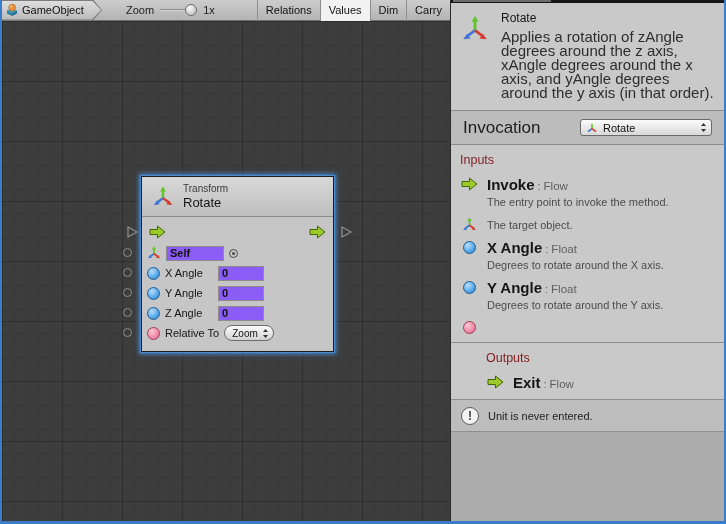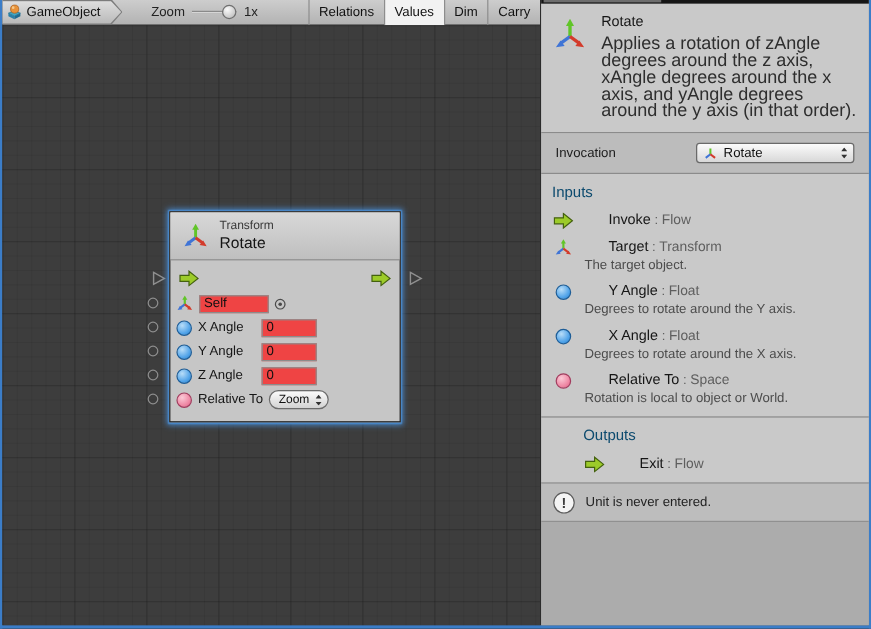--- a/index.html
+++ b/index.html
@@ -47,22 +47,22 @@
           border:1px solid #1c1c1c; box-shadow:0 0 5px 2px rgba(74,144,217,0.9), 0 0 1px 1px rgba(74,144,217,0.85);
           cursor:grab; }
   .node-header { height:40px; background:linear-gradient(#d8d8d8,#bfbfbf); border-bottom:1px solid #8c8c8c;
                  display:flex; align-items:center; gap:9px; padding:0 10px; }
   .node-cat { font-size:10px; color:#3a3a3a; line-height:12px; }
   .node-title { font-size:13px; color:#141414; line-height:15px; }
   .node-body { padding:4px 5px 8px 5px; }
   .nrow { display:flex; align-items:center; height:20px; gap:5px; }
   .nrow.flow { justify-content:space-between; height:22px; padding:0 2px; }
   .nlabel { color:#161616; }
-  .nfield { background:#ef4444; border:1px solid #8c8c8c; height:15px; line-height:13px;
-            padding:0 3px; color:#111; cursor:text; }
+  .nfield { background:#8b5cf6; border:1px solid #8c8c8c; height:15px; line-height:13px;
+            padding:0 3px; color:#111; cursor:text;font-weight:bold; }
   .nfield.self { width:58px; }
   .nfield.num { width:46px; }
   .port { width:13px; height:13px; border-radius:50%; flex:0 0 auto; }
   .port.blue { background:radial-gradient(circle at 35% 30%, #b8ddf8, #4da1e8 65%, #2f7fc4); border:1px solid #1d5d97; }
   .port.pink { background:radial-gradient(circle at 35% 30%, #fbc9d6, #ee85a2 65%, #d15f84); border:1px solid #a23c5e; }
   .mini-drop { display:flex; align-items:center; gap:5px; height:16px; padding:0 5px 0 7px;
                border:1px solid #6c6c6c; border-radius:8px; background:linear-gradient(#fbfbfb,#d3d3d3);
                font-size:10px; color:#111; cursor:pointer; }
   .picker { width:9px; height:9px; border:1px solid #4a4a4a; border-radius:50%; position:relative; cursor:pointer; flex:0 0 auto; }
   .picker::after { content:""; position:absolute; left:2px; top:2px; width:3px; height:3px; border-radius:50%; background:#4a4a4a; }
@@ -75,34 +75,34 @@
   .inspector { position:absolute; left:448px; top:0; width:274px; height:521px;
                background:#acacac; border-left:1px solid #2c2c2c; display:flex; flex-direction:column; }
   .insp-topstrip { height:3px; background:#161616; position:relative; flex:0 0 auto; }
   .insp-topstrip .seg { position:absolute; left:2px; top:0; width:98px; height:2px; background:#6d6d6d; }
   .insp-header { background:#c9c9c9; border-bottom:1px solid #8b8b8b; padding:8px 10px 10px 10px;
                  display:flex; gap:12px; flex:0 0 auto; }
   .insp-title { font-size:12px; color:#161616; margin-bottom:5px; }
   .insp-desc { font-size:15px; line-height:14px; color:#2e2e2e; width:218px; }
   .invocation { background:#bcbcbc; border-bottom:1px solid #8b8b8b; height:34px;
                 display:flex; align-items:center; padding:0 12px; flex:0 0 auto; }
-  .invocation .inv-label { color:#1d1d1d; font-size:11px; }
+  .invocation .inv-label { color:#1d1d1d; font-size:17px; }
   .dropdown { margin-left:auto; width:132px; height:17px; border:1px solid #6a6a6a; border-radius:3px;
               background:linear-gradient(#fbfbfb,#d8d8d8); display:flex; align-items:center; gap:5px;
               padding:0 5px; cursor:pointer; }
   .dropdown .dd-text { font-size:11px; color:#111; }
   .dd-caret { margin-left:auto; }
 
   .section { background:#c9c9c9; padding:5px 0 4px 0; }
   .section.inputs { flex:0 0 auto; }
   .section.outputs { border-top:1px solid #8b8b8b; flex:0 0 auto;padding-left:26px; }
-  .sec-header { font-size:12.5px; color:#0c4a6e; padding:3px 0 6px 9px; }
+  .sec-header { font-size:12.5px; color:#7f1d1d; padding:3px 0 6px 9px; }
   .entry { display:flex; gap:9px; padding:3px 8px 4px 9px; }
   .entry .eicon { width:18px; display:flex; justify-content:center; padding-top:1px; flex:0 0 auto; }
-  .ename { font-size:12px; font-weight:normal; color:#161616;margin-left:20px; }
+  .ename { font-size:15px; font-weight:bold; color:#161616; }
   .esep { color:#5e5e5e; font-weight:normal; padding:0 3px; }
   .etype { color:#5e5e5e; font-weight:normal; font-size:11.5px; }
   .edesc { font-size:11px; line-height:13px; color:#4c4c4c; margin-top:3px; width:225px; }
   .eport { width:13px; height:13px; border-radius:50%; margin-top:1px; }
 
   .warning { border-top:1px solid #909090; border-bottom:1px solid #909090; background:#bdbdbd;
              height:33px; display:flex; align-items:center; gap:9px; padding:0 10px; flex:0 0 auto; }
   .warn-bubble { width:18px; height:18px; border-radius:50%; background:#f4f4f4; border:1.5px solid #5a5a5a;
                  display:flex; align-items:center; justify-content:center; font-weight:bold; font-size:12px;
                  color:#3c3c3c; flex:0 0 auto; }
@@ -286,69 +286,65 @@
       <div class="sec-header">Inputs</div>
 
       <div class="entry">
         <span class="eicon">
           <svg width="17" height="14" viewBox="0 0 17 14">
               <path d="M1 4.5 H8.5 V1 L16 7 L8.5 13 V9.5 H1 Z" fill="#9ccb29" stroke="#44610f" stroke-width="1"></path>
             </svg>
         </span>
         <span>
           <div><span class="ename">Invoke</span><span class="esep">:</span><span class="etype">Flow</span></div>
+          <div class="edesc">The entry point to invoke the method.</div>
         </span>
       </div>
 
       <div class="entry">
         <span class="eicon">
           <svg width="15" height="15" viewBox="0 0 20 20">
             <path d="M10 11 V4" stroke="#61c528" stroke-width="2.4"></path>
               <path d="M10 0.5 L12.8 5.2 L7.2 5.2 Z" fill="#61c528"></path>
             <path d="M10 11 L4.5 15.1" stroke="#3f74d6" stroke-width="2.4"></path>
               <path d="M1.5 17.5 L7 16.7 L4.3 13.2 Z" fill="#3f74d6"></path>
             <path d="M10 11 L15.5 15.1" stroke="#d33b2b" stroke-width="2.4"></path>
               <path d="M18.5 17.5 L13 16.7 L15.7 13.2 Z" fill="#d33b2b"></path>
           </svg>
         </span>
         <span>
-          <div><span class="ename">Target</span><span class="esep">:</span><span class="etype">Transform</span></div>
           <div class="edesc">The target object.</div>
+        </span>
+      </div>
+
+      <div class="entry">
+        <span class="eicon">
+            <span class="eport port blue"></span>
+          </span>
+        <span>
+          <div><span class="ename">X Angle</span><span class="esep">:</span><span class="etype">Float</span></div>
+          <div class="edesc">Degrees to rotate around the X axis.</div>
         </span>
       </div>
 
       <div class="entry">
         <span class="eicon">
             <span class="eport port blue"></span>
           </span>
         <span>
           <div><span class="ename">Y Angle</span><span class="esep">:</span><span class="etype">Float</span></div>
           <div class="edesc">Degrees to rotate around the Y axis.</div>
         </span>
       </div>
 
-      <div class="entry">
-        <span class="eicon">
-            <span class="eport port blue"></span>
-          </span>
-        <span>
-          <div><span class="ename">X Angle</span><span class="esep">:</span><span class="etype">Float</span></div>
-          <div class="edesc">Degrees to rotate around the X axis.</div>
-        </span>
-      </div>
-
 
       <div class="entry">
         <span class="eicon">
             <span class="eport port pink"></span>
           </span>
-        <span>
-          <div><span class="ename">Relative To</span><span class="esep">:</span><span class="etype">Space</span></div>
-          <div class="edesc">Rotation is local to object or World.</div>
-        </span>
       </div>
     </div>
 
     <div class="section outputs">
       <div class="sec-header">Outputs</div>
       <div class="entry">
         <span class="eicon">
           <svg width="17" height="14" viewBox="0 0 17 14">
               <path d="M1 4.5 H8.5 V1 L16 7 L8.5 13 V9.5 H1 Z" fill="#9ccb29" stroke="#44610f" stroke-width="1"></path>
             </svg>

